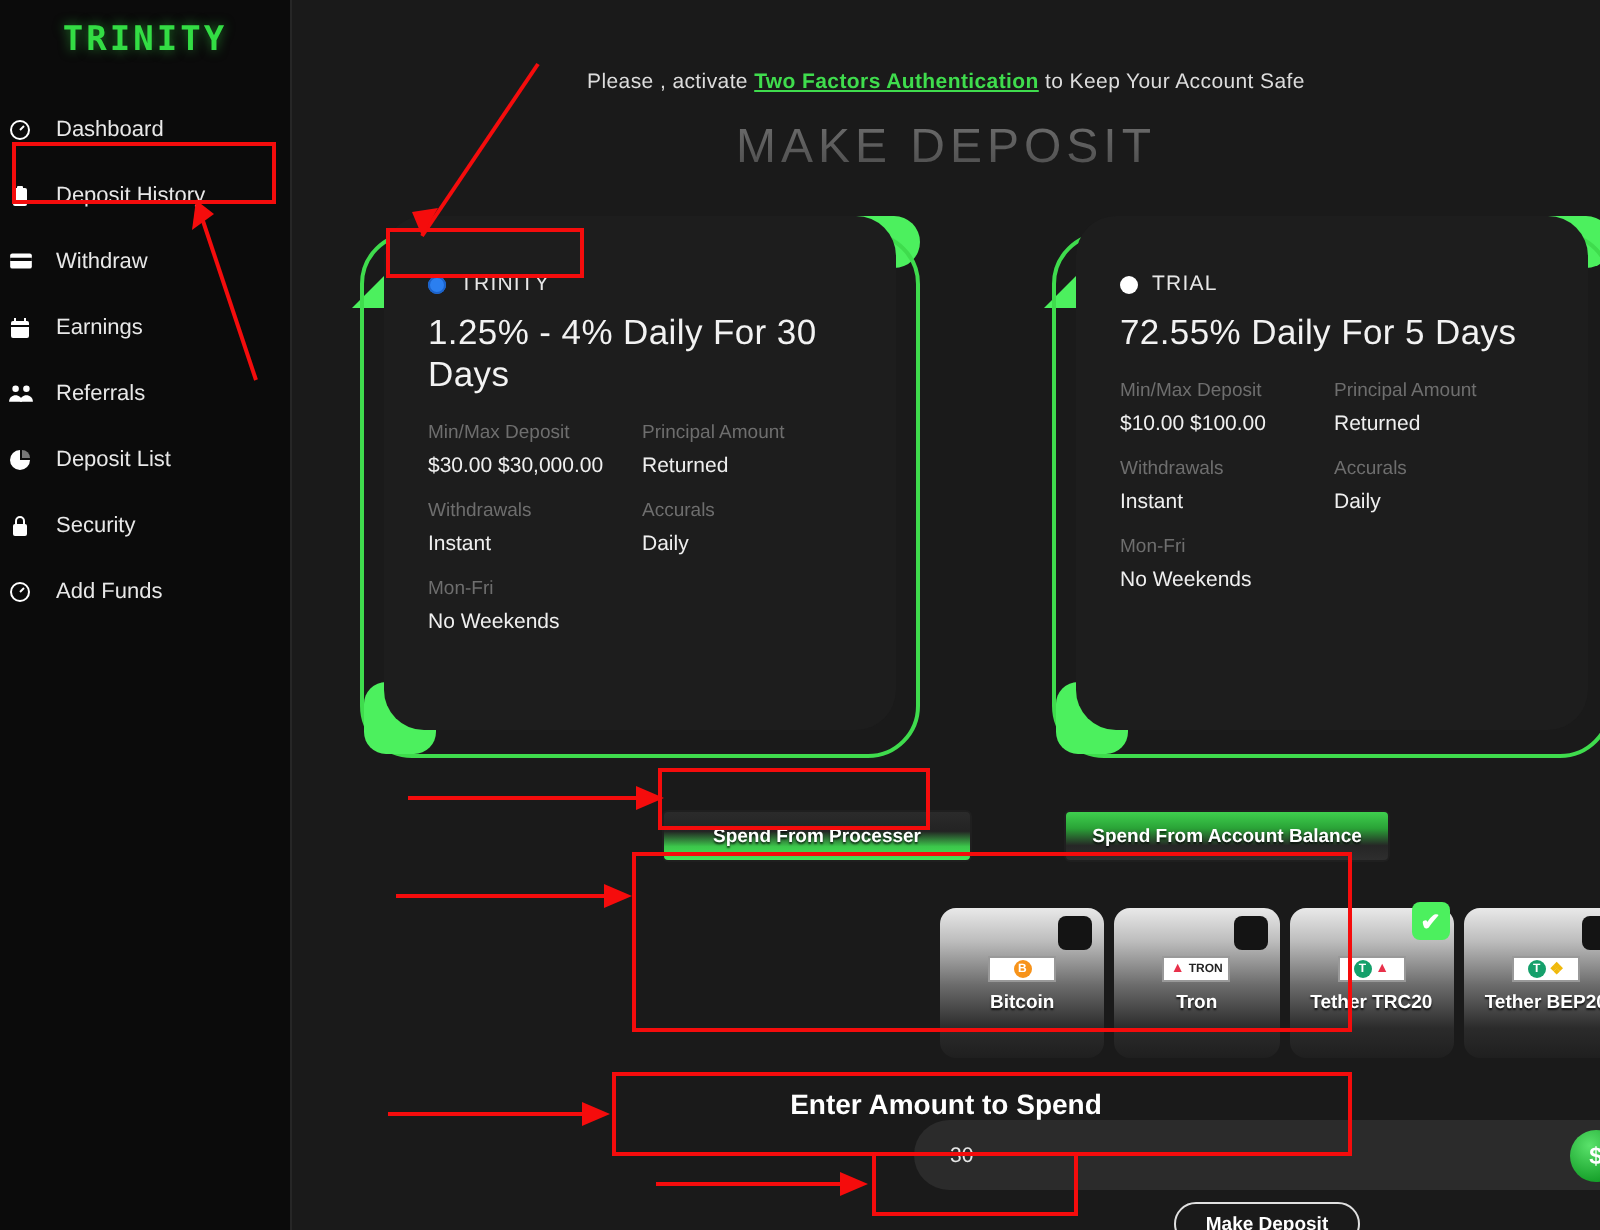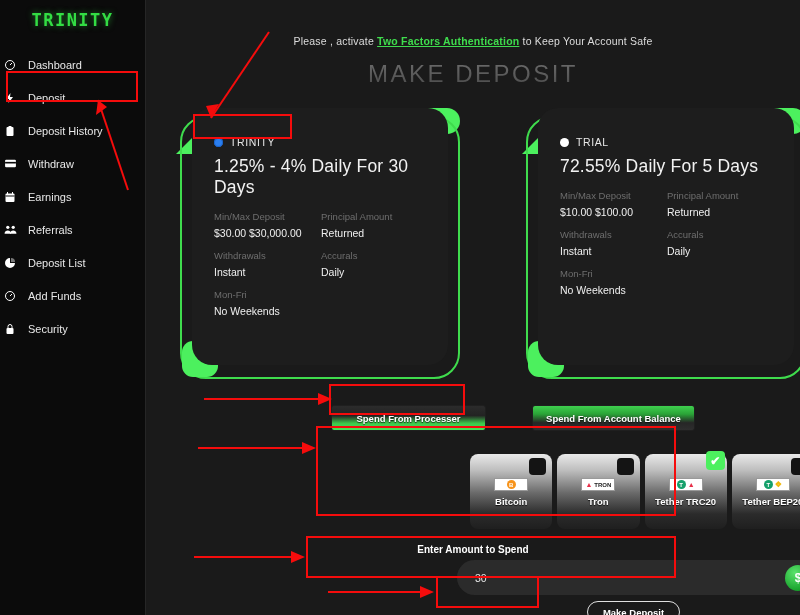--- a/index.html
+++ b/index.html
@@ -156,21 +156,21 @@
   .bnb-glyph { color: #f0b90b; font-size: 8px; }
   .method-name {
     position: absolute; left: 0; right: 0; top: 42px; text-align: center;
     color: #ffffff; font-size: 9.5px; font-weight: 700;
     text-shadow: 0 1px 1px rgba(0,0,0,.8);
   }
 
   
   .amount-label {
     position: absolute; left: 0; right: 0; top: 524px; text-align: center;
-    color: #ffffff; font-size: 10px; font-weight: 700;
+    color: #ffffff; font-size: 14px; font-weight: 700;
   }
   .amount-wrap {
     position: absolute; left: 311px; top: 540px; width: 360px; height: 35px;
     background: #2b2b2b; border-radius: 18px;
     display: flex; align-items: center;
   }
   .amount-input {
     flex: 1 1 auto; background: transparent; border: 0; outline: none;
     color: #e6e6e6; font-size: 10.5px; padding-left: 18px;
     font-family: "Liberation Sans", sans-serif;
@@ -209,28 +209,20 @@
       <div class="nav-item">
         <span class="ico">
           <svg width="12" height="12" viewBox="0 0 24 24" fill="none" stroke="#fff" stroke-width="2">
               <circle cx="12" cy="12" r="9"></circle>
               <path d="M12 12 L16 8"></path>
             </svg>
         </span>
         <span class="nav-label">Dashboard</span>
       </div>
 
-      <div class="nav-item">
-        <span class="ico">
-          <svg width="12" height="12" viewBox="0 0 24 24" fill="#fff">
-              <path d="M13 2 L4 14 h6 l-1 8 9-12 h-6 z"></path>
-            </svg>
-        </span>
-        <span class="nav-label">Deposit</span>
-      </div>
 
       <div class="nav-item">
         <span class="ico">
           <svg width="12" height="12" viewBox="0 0 24 24" fill="#fff">
               <rect x="5" y="4" width="14" height="18" rx="2"></rect>
               <rect x="9" y="2" width="6" height="4" rx="1" fill="#fff"></rect>
             </svg>
         </span>
         <span class="nav-label">Deposit History</span>
       </div>
@@ -274,36 +266,36 @@
           <svg width="12" height="12" viewBox="0 0 24 24" fill="#fff">
               <path d="M12 2a10 10 0 1 0 10 10H12z"></path>
               <path d="M14 2a8 8 0 0 1 8 8h-8z" fill="#777"></path>
             </svg>
         </span>
         <span class="nav-label">Deposit List</span>
       </div>
 
       <div class="nav-item">
         <span class="ico">
+          <svg width="12" height="12" viewBox="0 0 24 24" fill="#fff">
+              <rect x="5" y="10" width="14" height="12" rx="2"></rect>
+              <path d="M8 10V7a4 4 0 0 1 8 0v3" fill="none" stroke="#fff" stroke-width="2"></path>
+            </svg>
+        </span>
+        <span class="nav-label">Security</span>
+      </div>
+
+      <div class="nav-item">
+        <span class="ico">
           <svg width="12" height="12" viewBox="0 0 24 24" fill="none" stroke="#fff" stroke-width="2">
               <circle cx="12" cy="12" r="9"></circle>
               <path d="M12 12 L16 8"></path>
             </svg>
         </span>
         <span class="nav-label">Add Funds</span>
-      </div>
-
-      <div class="nav-item">
-        <span class="ico">
-          <svg width="12" height="12" viewBox="0 0 24 24" fill="#fff">
-              <rect x="5" y="10" width="14" height="12" rx="2"></rect>
-              <path d="M8 10V7a4 4 0 0 1 8 0v3" fill="none" stroke="#fff" stroke-width="2"></path>
-            </svg>
-        </span>
-        <span class="nav-label">Security</span>
       </div>
 
 
     </div>
   </div>
 
   <div class="main">
 
     <div class="topnotice">
       <span>Please , activate </span><a href="#">Two Factors Authentication</a><span> to Keep Your Account Safe</span>

